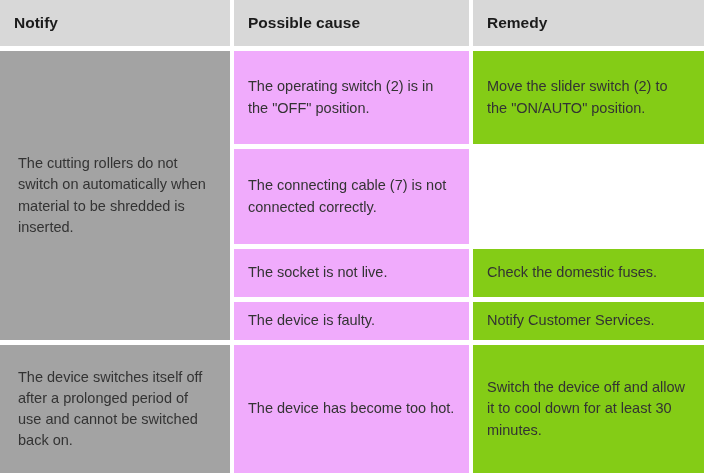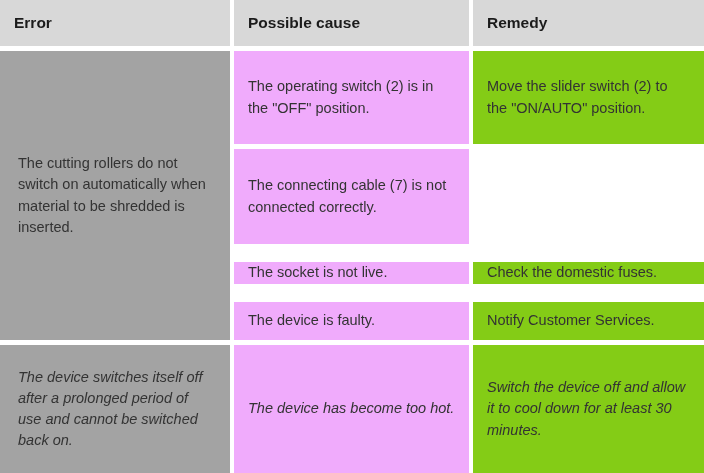--- a/index.html
+++ b/index.html
@@ -43,21 +43,21 @@
   .col-error   { flex: 0 0 230px; }
   .col-cause   { flex: 0 0 235px; }
   .col-remedy  { flex: 1 1 auto; }
 
   
   .body-row {
     display: flex;
     gap: 4px;
   }
   .row-rollers { flex: 0 0 289px; }
-  .row-overheat { flex: 1 1 auto; font-style: italic; }
+  .row-overheat { flex: 1 1 auto; }
 
   .error-cell {
     flex: 0 0 230px;
     background: #a3a3a3;
     display: flex;
     align-items: center;
     padding: 0 18px;
     box-sizing: border-box;
   }
   .pairs-col {
@@ -66,21 +66,21 @@
     flex-direction: column;
     gap: 5px;
   }
   .pair-row {
     display: flex;
     gap: 4px;
     flex: 1 1 auto;
   }
   .pair-row.tall   { flex: 0 0 93px; }
   .pair-row.tall2  { flex: 0 0 95px; }
-  .pair-row.short  { flex: 0 0 48px; align-items: center; }
+  .pair-row.short  { flex: 0 0 48px; }
   .pair-row.short2 { flex: 1 1 auto; }
 
   .cause-cell {
     flex: 0 0 235px;
     background: #f0abfc;
     display: flex;
     align-items: center;
     padding: 0 14px;
     box-sizing: border-box;
   }
@@ -99,21 +99,21 @@
     line-height: 1.45;
   }
 </style>
 </head>
 <body>
 
 <div id="troubleshooting-table">
 
   <div class="header-row">
     <div class="header-cell col-error">
-      <span>Error</span>
+      <span>Notify</span>
     </div>
     <div class="header-cell col-cause">
       <span>Possible cause</span>
     </div>
     <div class="header-cell col-remedy">
       <span>Remedy</span>
     </div>
   </div>
 
   <div class="body-row row-rollers">

